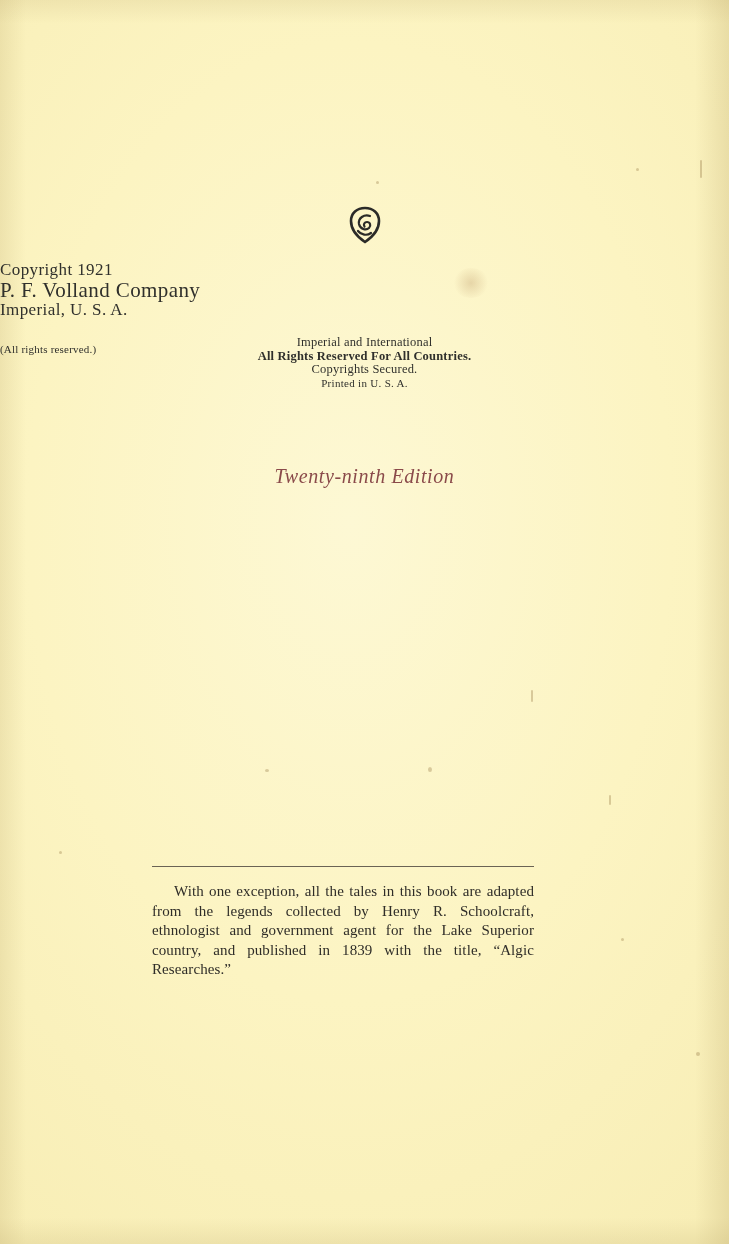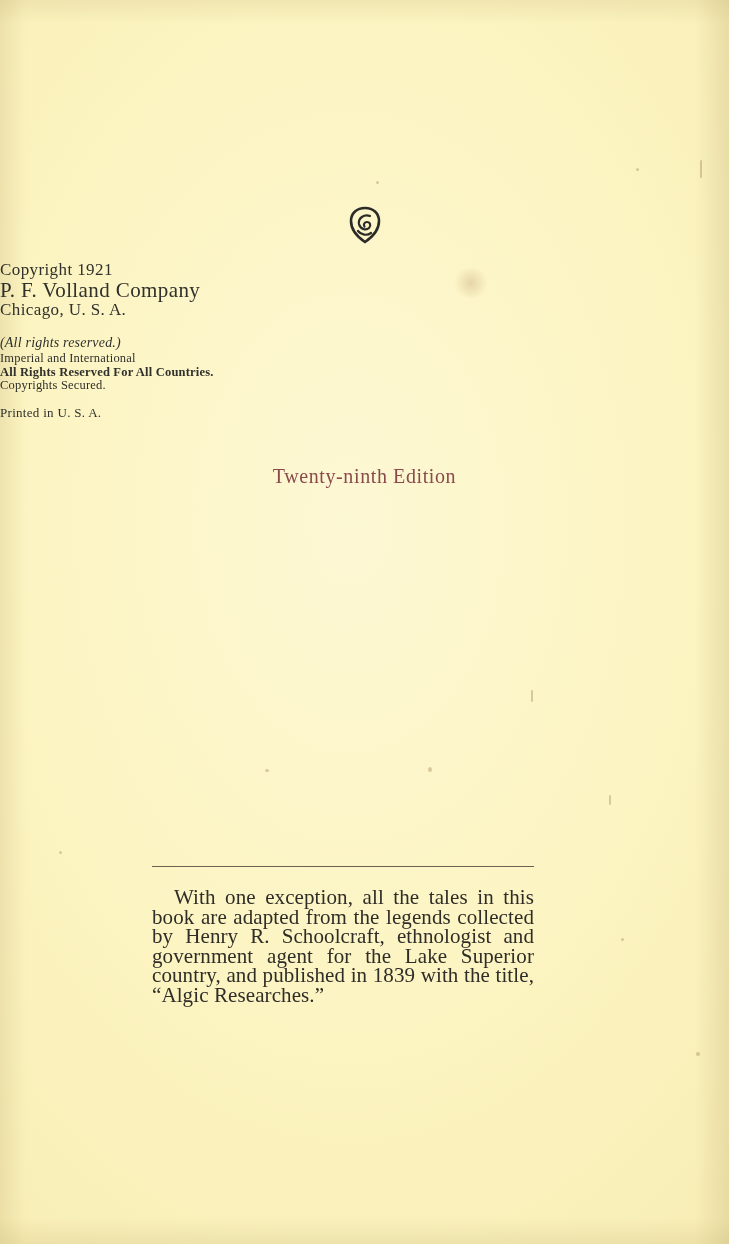--- a/index.html
+++ b/index.html
@@ -71,60 +71,62 @@
     position: absolute;
     left: 0;
     top: 260px;
     width: 729px;
     text-align: left;
     color: #30302c;
   }
   .cr-line-1 { font-size: 17px; letter-spacing: 0.4px; line-height: 20px; }
   .cr-line-2 { font-size: 21px; letter-spacing: 0.4px; line-height: 20px; }
   .cr-line-3 { font-size: 17px; letter-spacing: 0.4px; line-height: 20px; }
-  .cr-rights { font-size: 14px; line-height: 18px; margin-top: 14px; letter-spacing: 0.2px; font-style: italic; }
+  .cr-rights { font-size: 11px; line-height: 18px; margin-top: 20px; letter-spacing: 0.2px; }
 
   .imperial-block {
     position: absolute;
     left: 0;
-    top: 352px;
+    top: 336px;
     width: 729px;
+    text-align: center;
     color: #30302c;
   }
   .imp-line { font-size: 12.5px; line-height: 13.5px; letter-spacing: 0.2px; }
   .imp-line.bold { font-weight: bold; }
-  .printed { font-size: 13px; margin-top: 12px; letter-spacing: 0.3px; }
+  .printed { font-size: 11px; letter-spacing: 0.3px; }
 
   
   .edition {
     position: absolute;
     left: 0;
     top: 465px;
     width: 729px;
     text-align: center;
+    font-style: italic;
     font-size: 20px;
     letter-spacing: 0.6px;
     color: #8a4a4a;
   }
 
   
   .footnote {
     position: absolute;
     left: 152px;
     top: 866px;
     width: 382px;
   }
   .footnote-rule {
     border: 0;
     border-top: 1px solid #6a6354;
     margin: 0 0 10px 0;
     width: 382px;
   }
   .footnote-text {
-    font-size: 21px;
+    font-size: 15px;
     line-height: 19.5px;
     text-align: justify;
     text-indent: 22px;
     color: #2f2d28;
     letter-spacing: 0.1px;
   }
 </style>
 </head>
 <body>
 
@@ -151,21 +153,21 @@
         <path d="M17 3 C9 3 3 8 3 16 C3 26 11 33 17 37 C23 33 31 26 31 16 C31 8 25 3 17 3 Z" fill="none" stroke="#2b2b28" stroke-width="2.6"></path>
         <path d="M22 11 C16 9 10 13 11 19 C12 24 18 26 21 23 C23.5 20.5 22 17 19 17 C16.5 17 15 19.5 16.5 21.5" fill="none" stroke="#2b2b28" stroke-width="2.2" stroke-linecap="round"></path>
         <path d="M10 26 C13 30 19 31 23 28" fill="none" stroke="#2b2b28" stroke-width="2.2" stroke-linecap="round"></path>
       </svg>
     </span>
   </div>
 
   <div class="copyright-block">
     <div class="cr-line-1">Copyright 1921</div>
     <div class="cr-line-2">P. F. Volland Company</div>
-    <div class="cr-line-3">Chicago, U. S. A.</div>
+    <div class="cr-line-3">Imperial, U. S. A.</div>
     <div class="cr-rights">(All rights reserved.)</div>
   </div>
 
   <div class="imperial-block">
     <div class="imp-line">Imperial and International</div>
     <div class="imp-line bold">All Rights Reserved For All Countries.</div>
     <div class="imp-line">Copyrights Secured.</div>
     <div class="printed">Printed in U. S. A.</div>
   </div>
 

